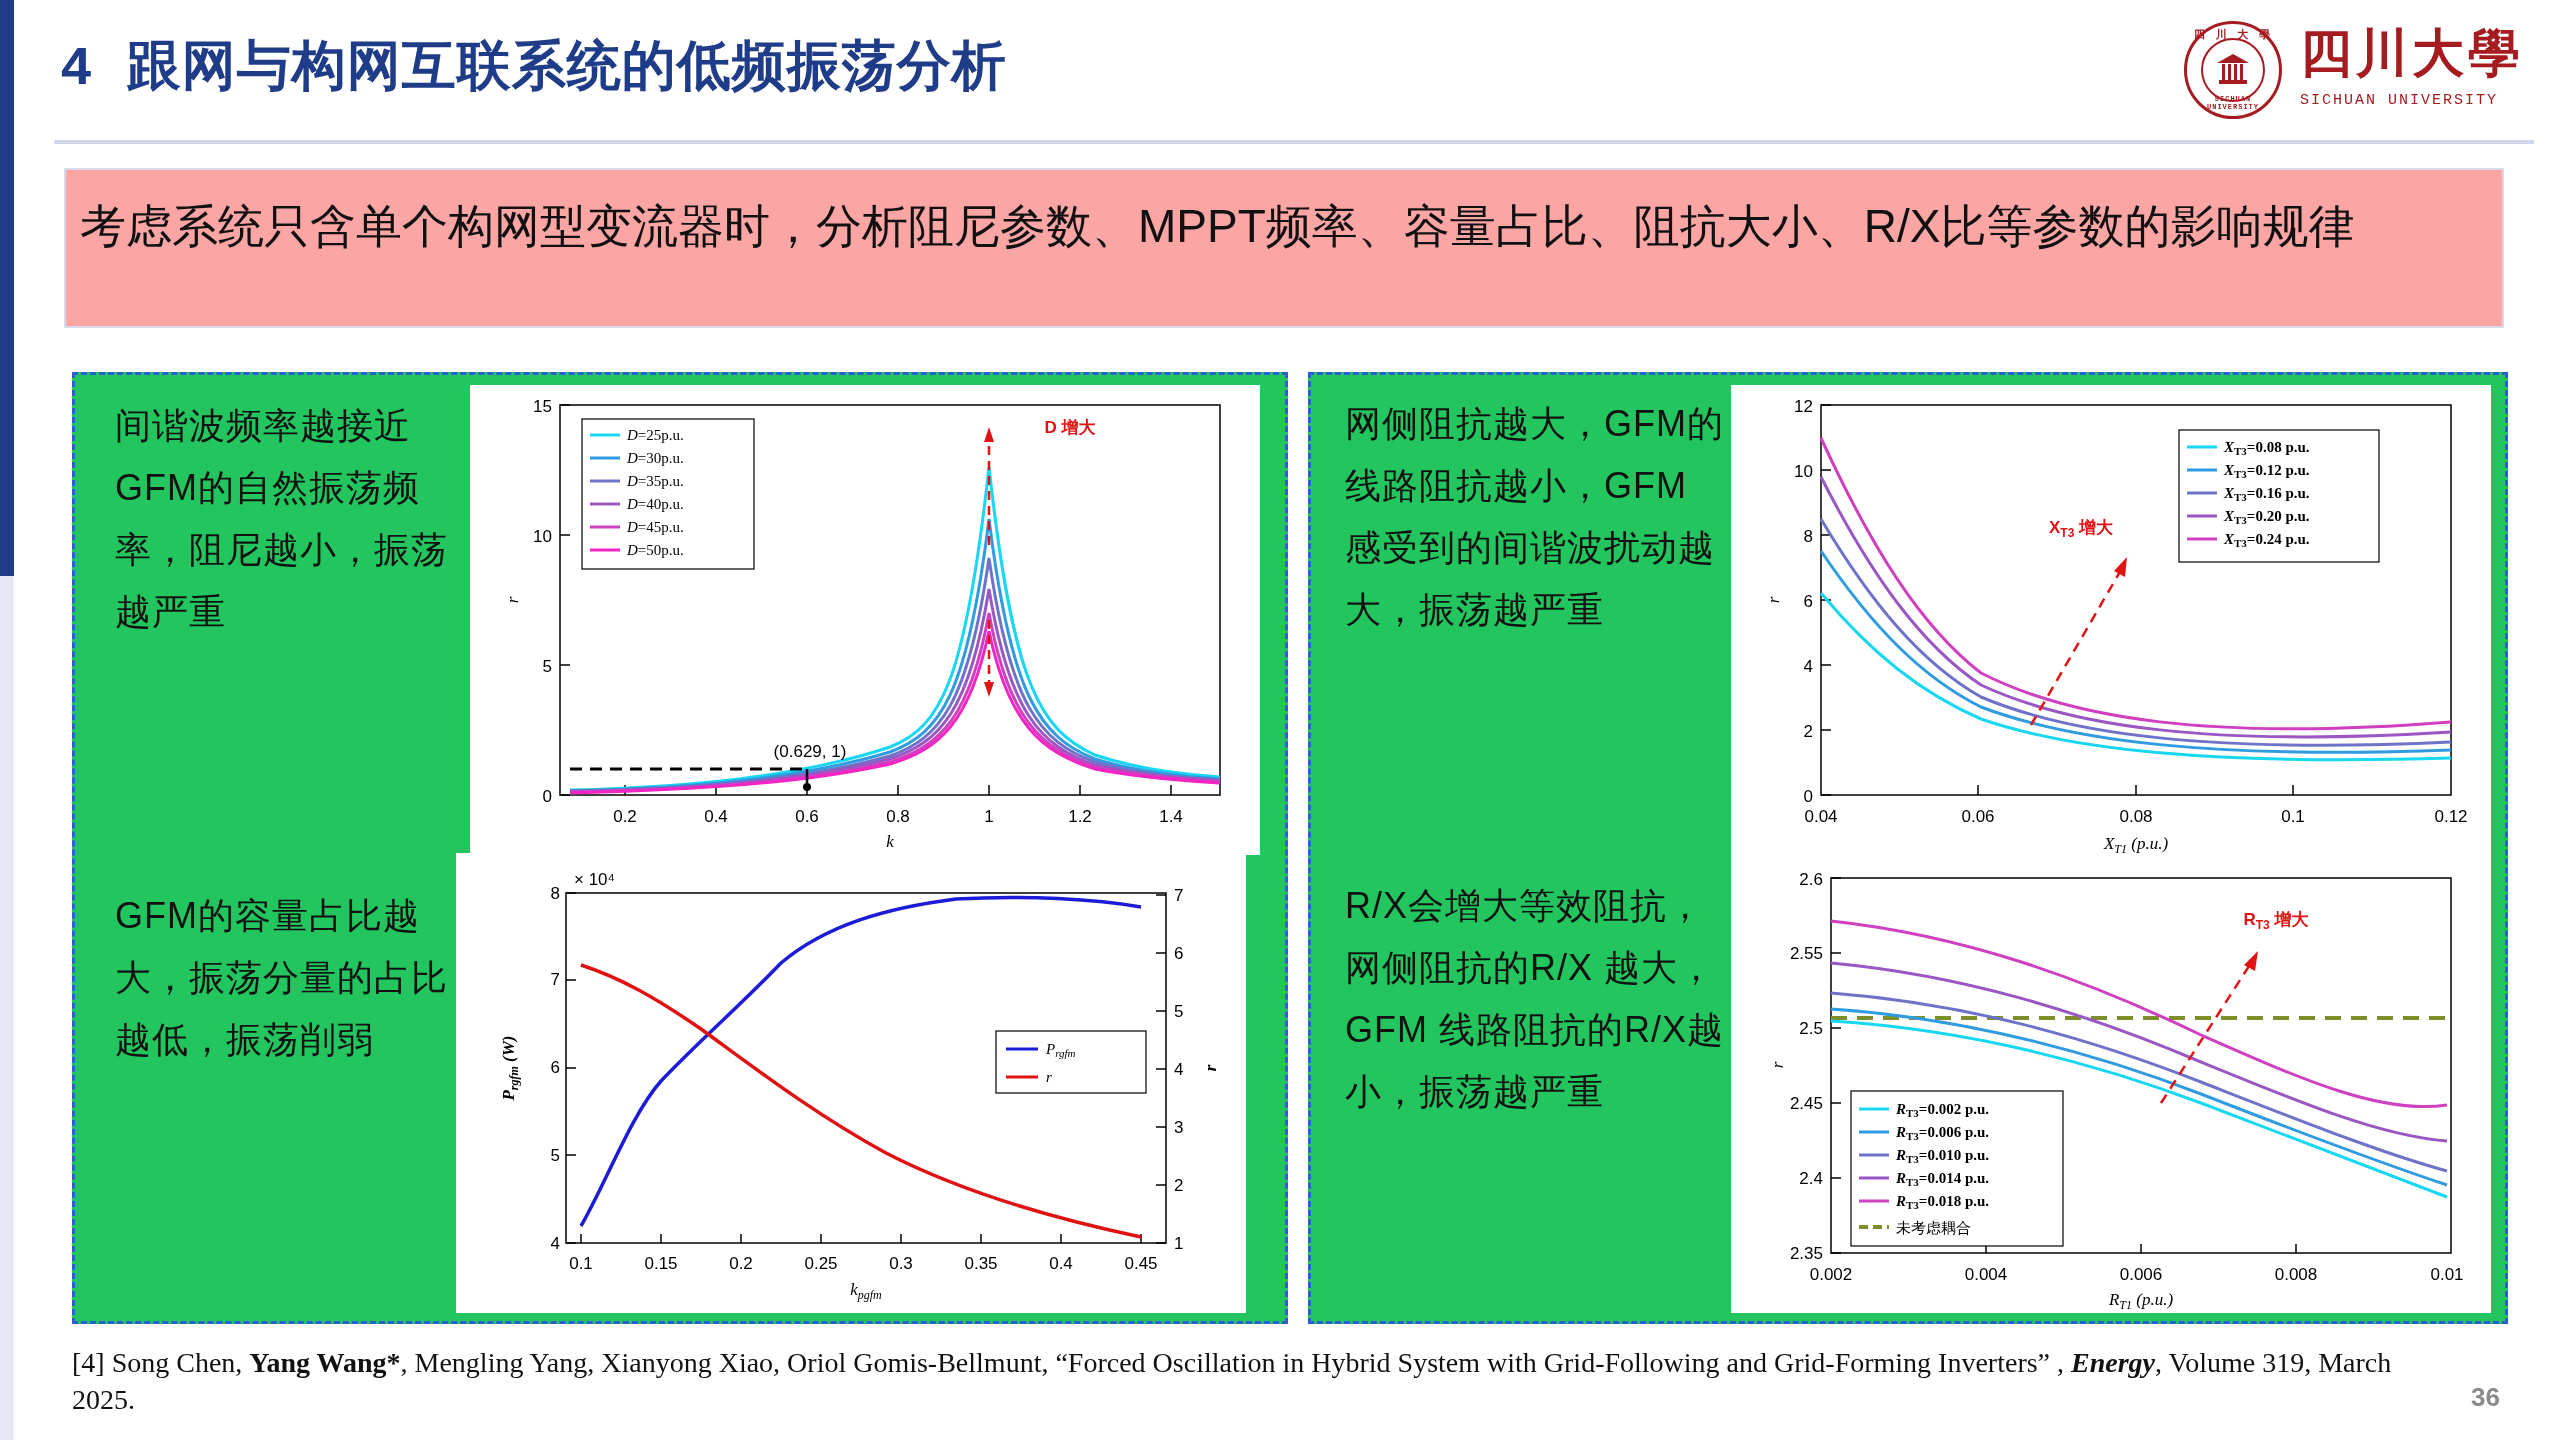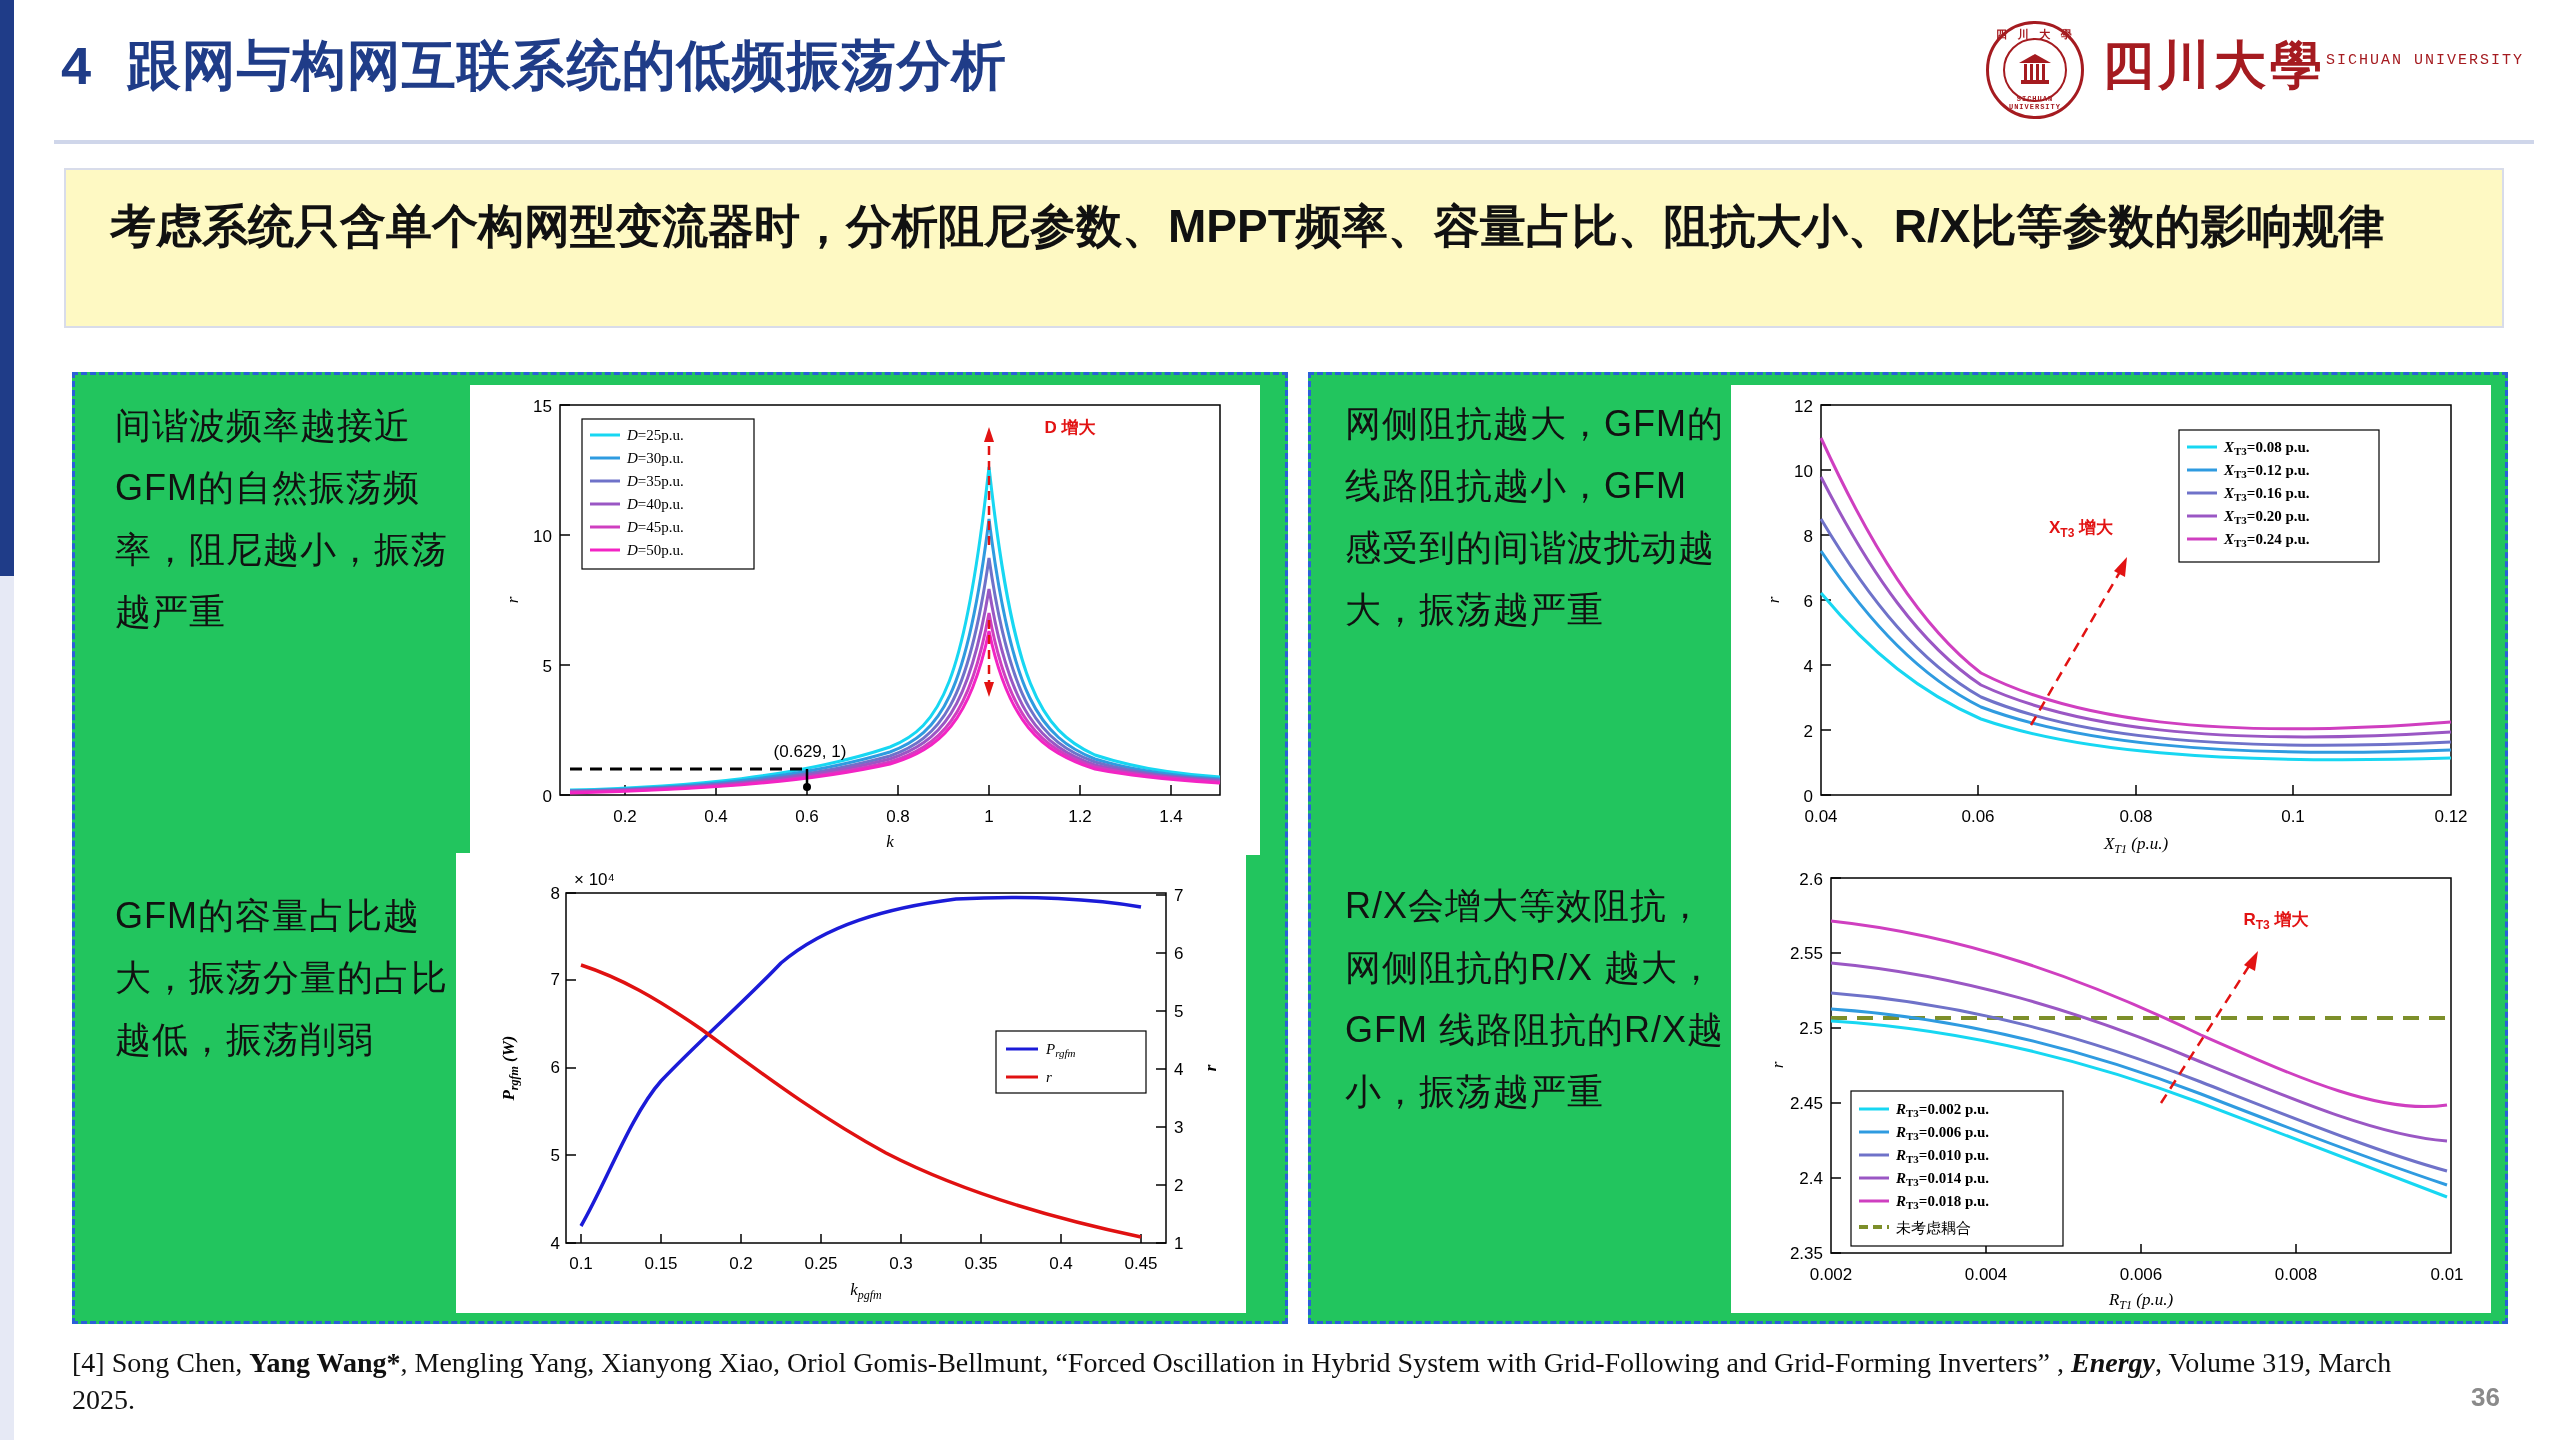--- a/index.html
+++ b/index.html
@@ -39,29 +39,29 @@
   .logo-seal .inner{
     width:60px;height:60px;border-radius:50%;border:2px solid #a51b20;
     display:flex;align-items:center;justify-content:center;font-size:26px;
   }
   .logo-seal .ring-top{
     position:absolute;top:6px;left:0;width:92px;text-align:center;font-size:11px;letter-spacing:2px;
   }
   .logo-seal .ring-bot{
     position:absolute;bottom:5px;left:0;width:92px;text-align:center;font-size:7px;letter-spacing:1px;
   }
-  .logo-text{display:flex;align-items:flex-start;}
+  .logo-text{display:flex;flex-direction:column;align-items:flex-start;}
   .logo-cn{font-size:52px;color:#a51b20;font-weight:bold;letter-spacing:4px;line-height:1;}
   .logo-en{font-size:15px;color:#a51b20;letter-spacing:2px;margin-top:8px;}
   
   .statement{
     position:absolute;left:64px;top:168px;width:2440px;min-height:160px;
-    background:#fef9c3;border:2px solid #d8dcea;
-    padding:24px 44px;box-sizing:border-box;
-    font-size:46px;font-weight:bold;color:#111;line-height:1.42;
+    background:#fca5a5;border:2px solid #d8dcea;
+    padding:24px 14px;box-sizing:border-box;
+    font-size:46px;font-weight:normal;color:#111;line-height:1.42;
   }
   
   .panel{
     position:absolute;top:372px;height:952px;
     border:3px dashed #2b5fd9;box-sizing:border-box;background:#22c55e;
   }
   .panel-left{left:72px;width:1216px;}
   .panel-right{left:1308px;width:1200px;}
 
   .cell{position:absolute;box-sizing:border-box;}

